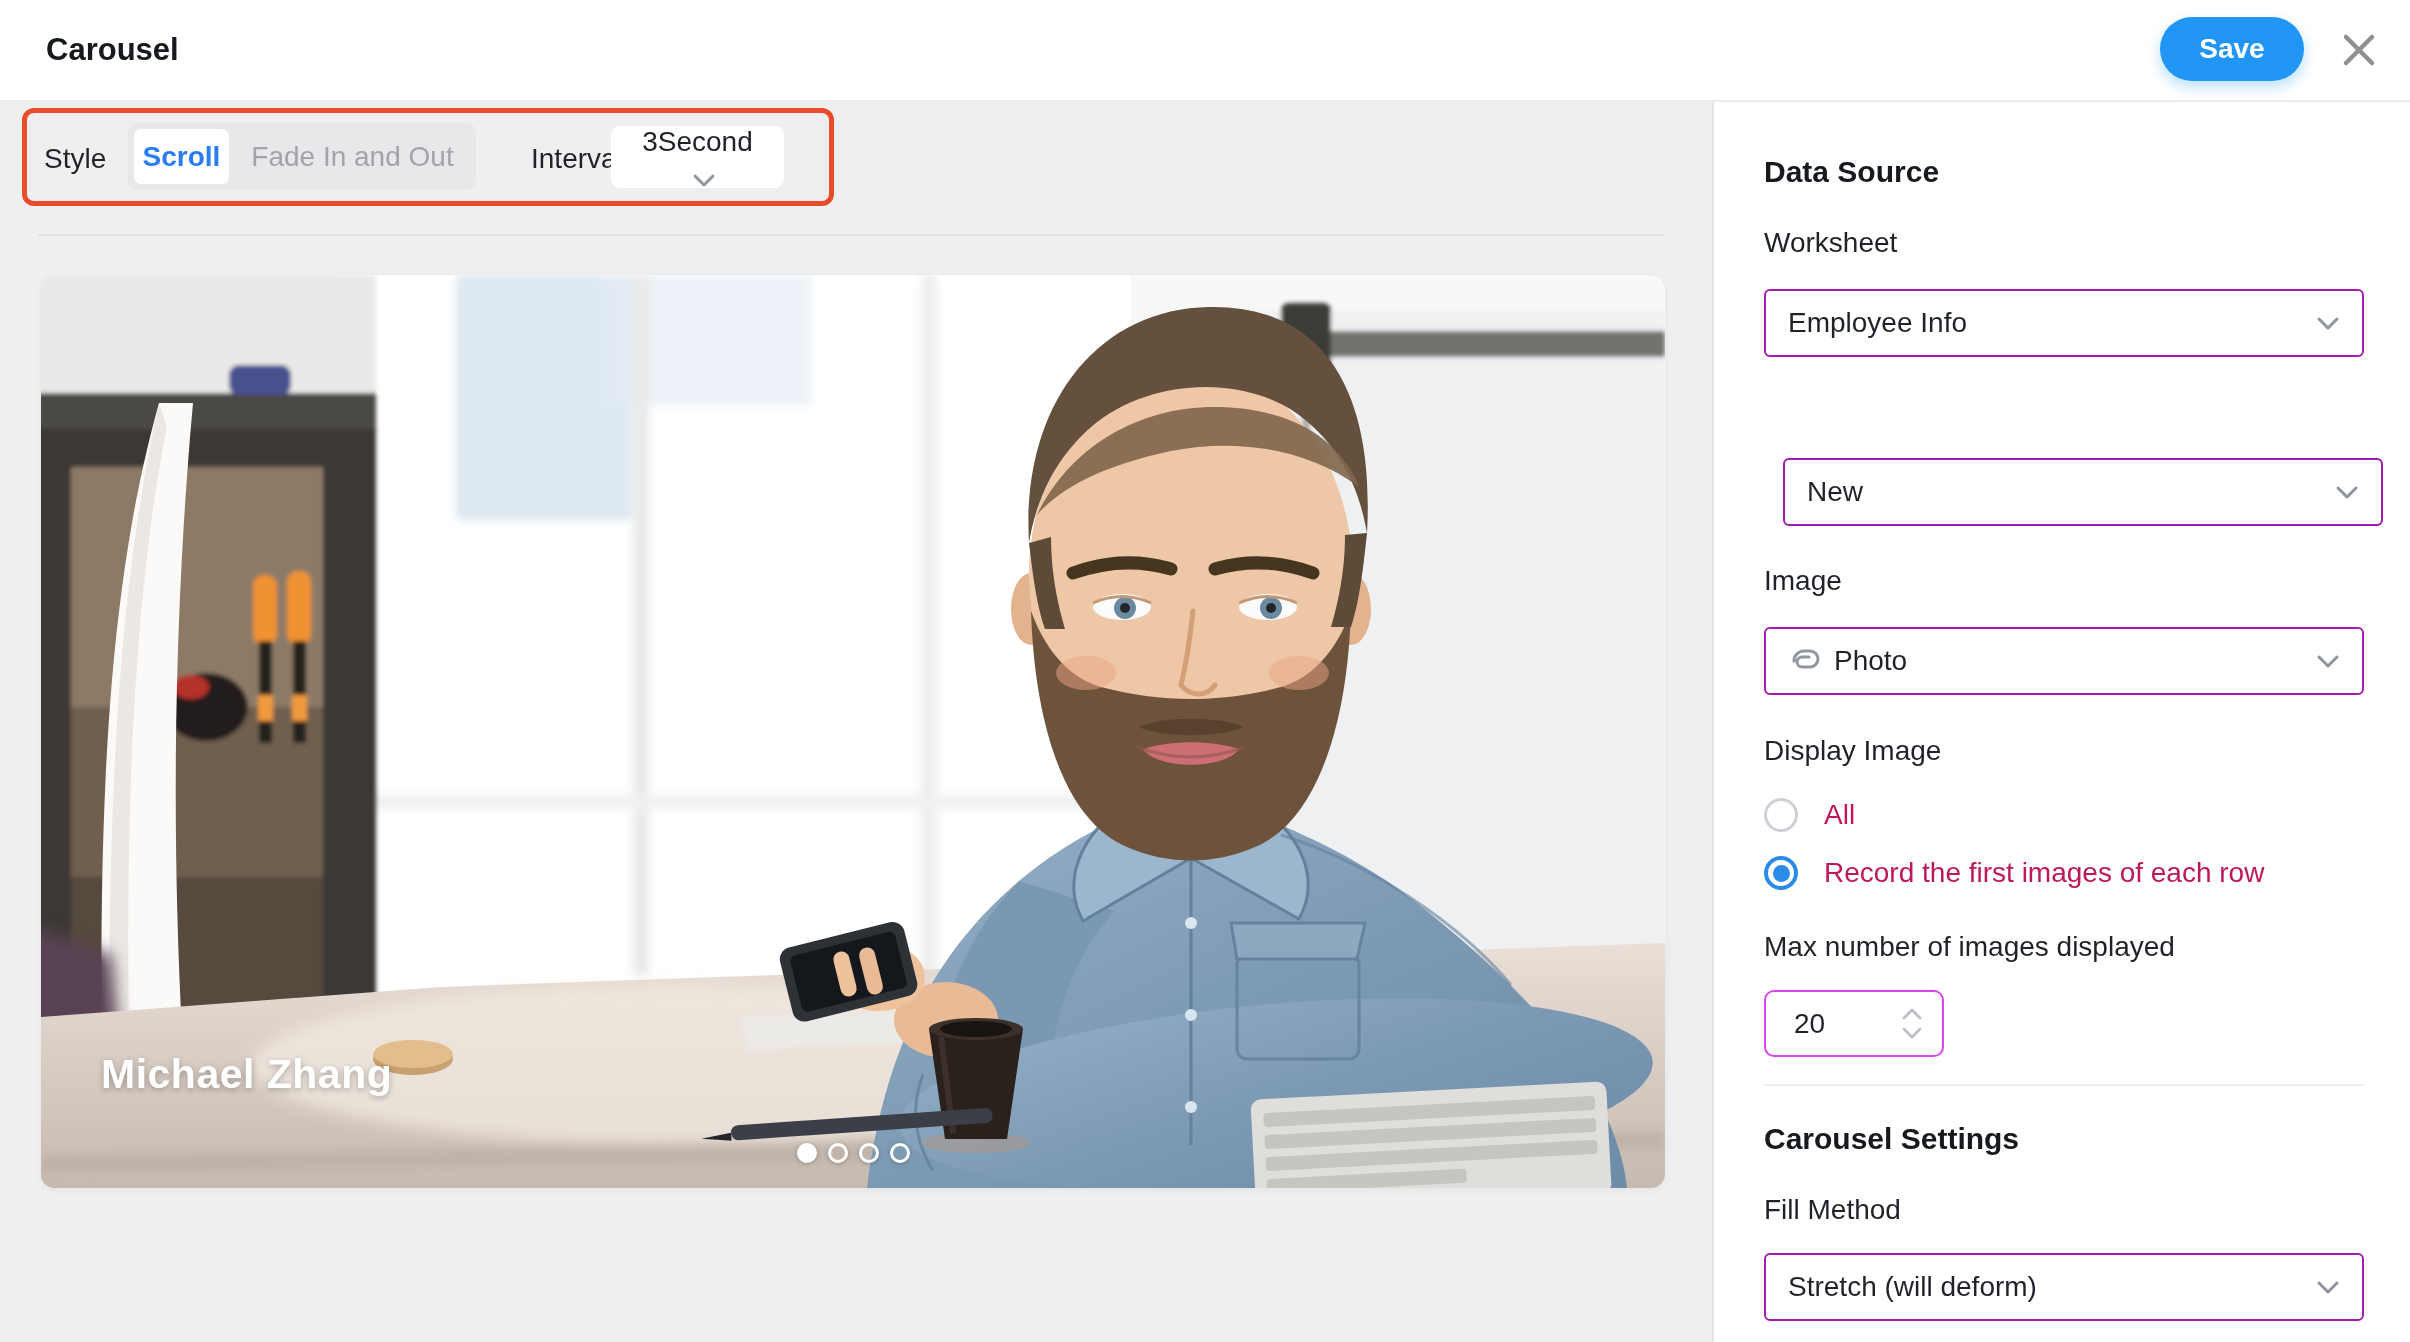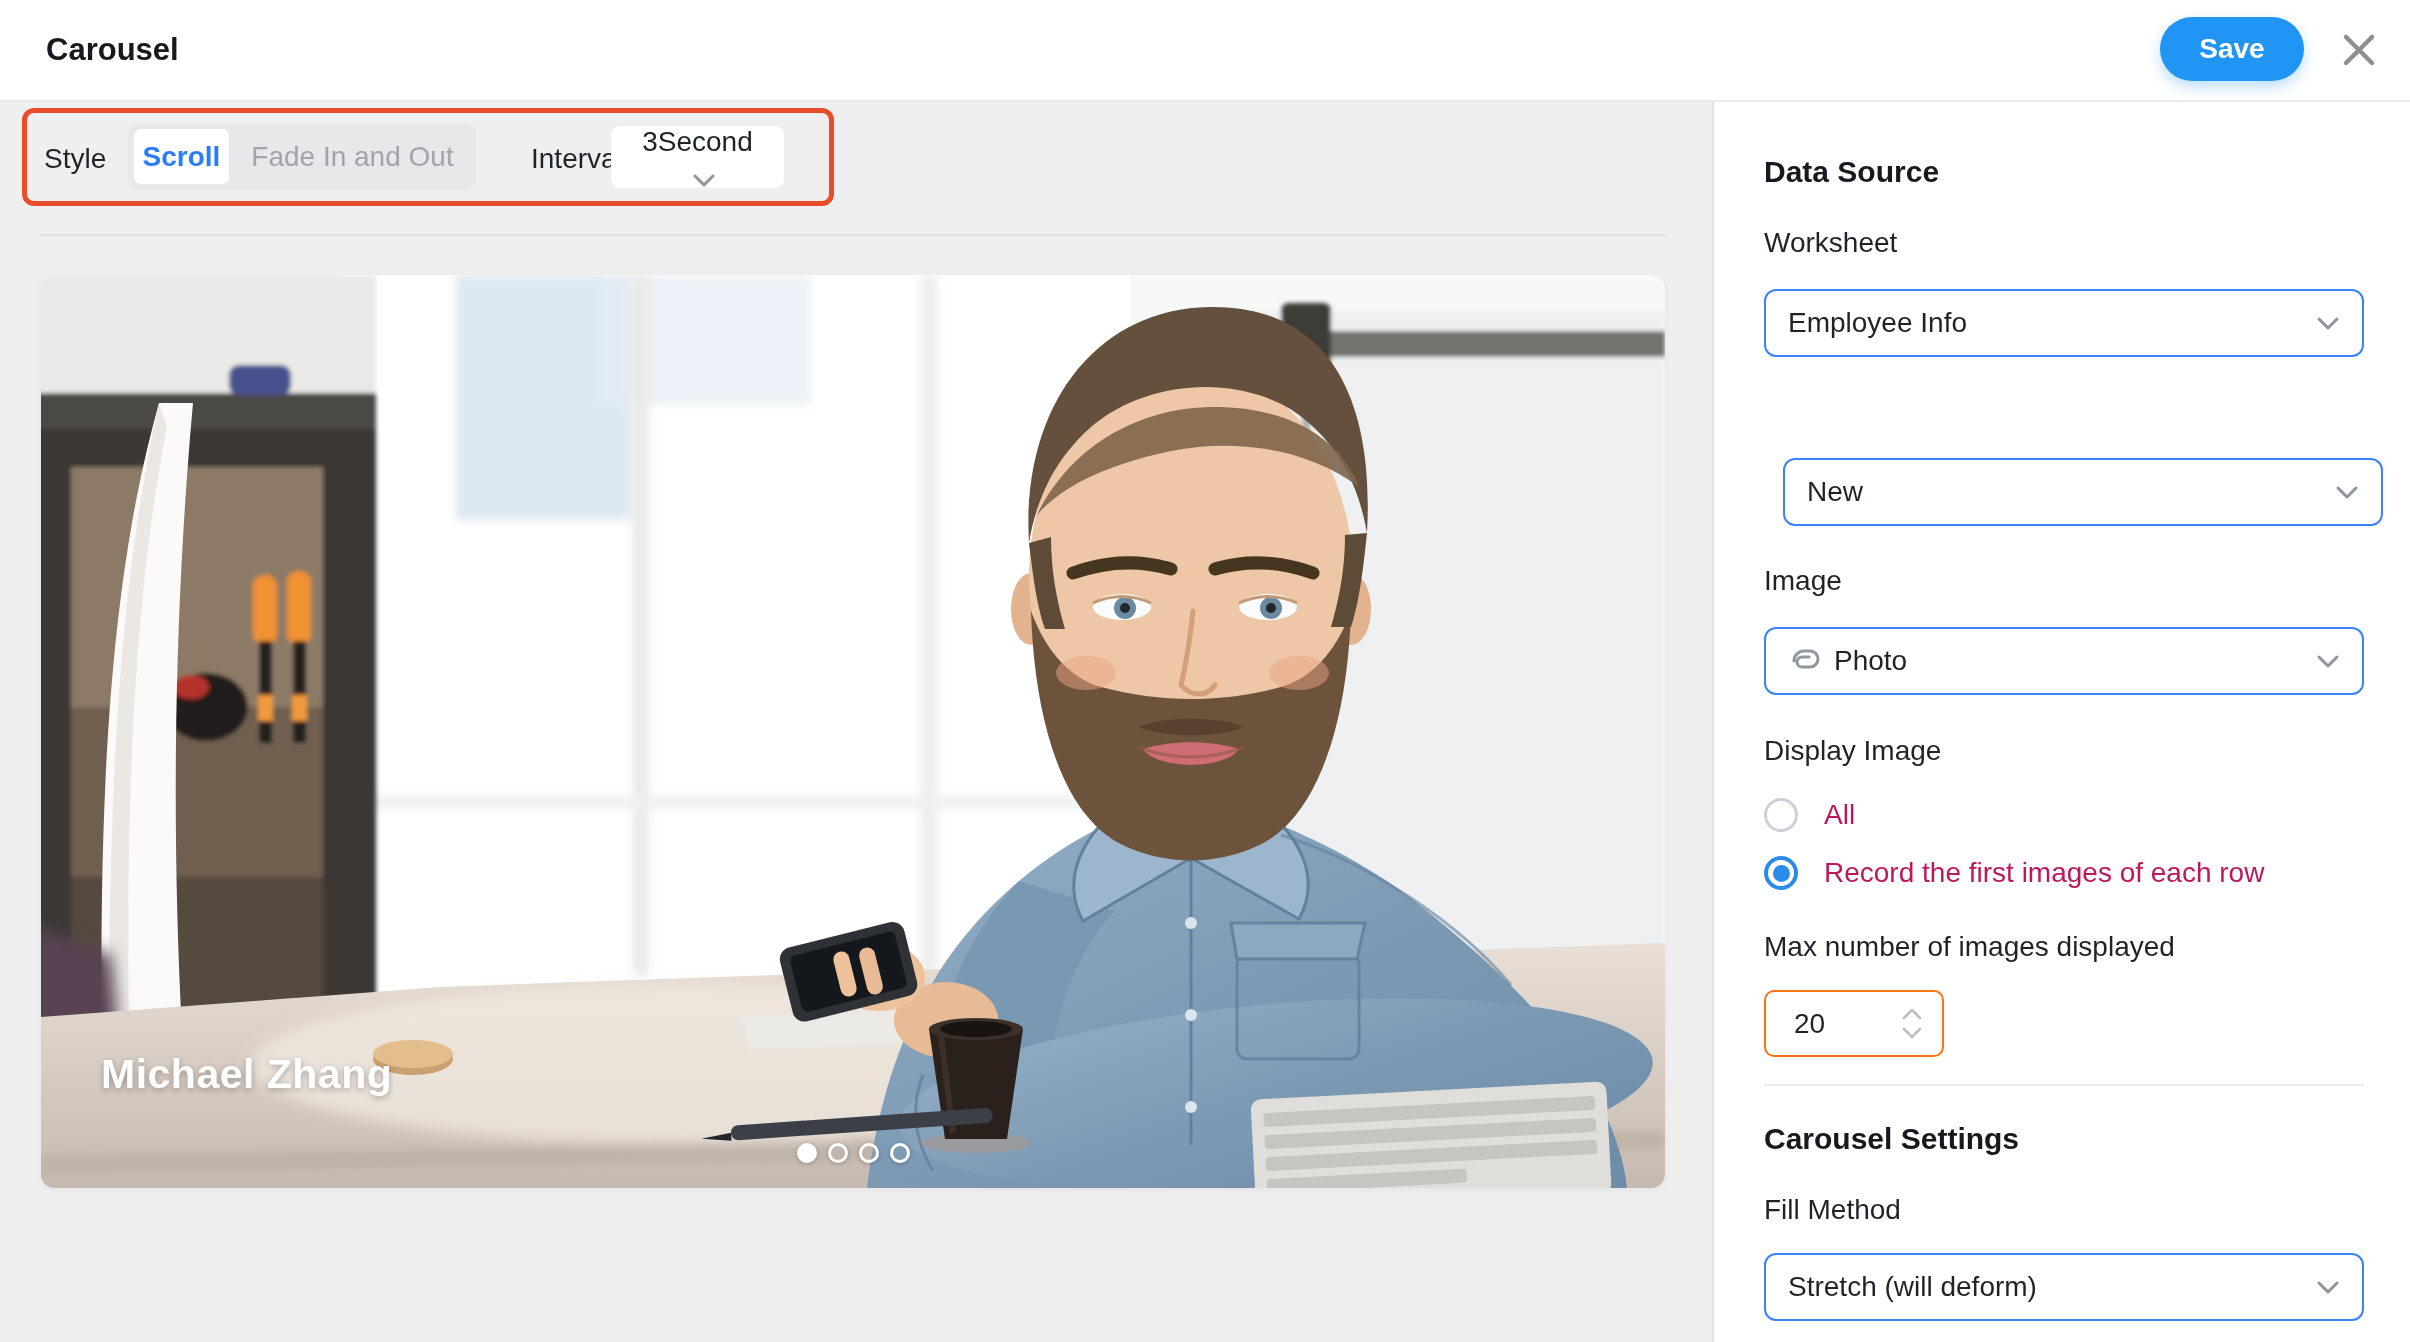--- a/index.html
+++ b/index.html
@@ -22,21 +22,21 @@
                     border:5px solid #e84c2b; border-radius:12px; pointer-events:none; z-index:5; }
   .lbl { font-size:28px; color:#1f2329; }
   .style-lbl { position:absolute; left:44px; top:41px; }
   .seg { position:absolute; left:128px; top:21px; width:348px; height:67px; background:#e8e8ea;
          border-radius:9px; display:flex; align-items:center; }
   .seg-on { margin-left:6px; width:95px; height:55px; background:#fff; border-radius:7px;
             display:flex; align-items:center; justify-content:center;
             font-size:28px; font-weight:bold; color:#2b7cf7; cursor:pointer; }
   .seg-off { flex:1; text-align:center; font-size:28px; color:#a2a4a8; cursor:pointer; }
   .interval-lbl { position:absolute; left:531px; top:41px; }
-  .dropdown { background:#fff; border:2px solid #3b82f6; border-radius:12px; display:flex;
+  .dropdown { background:#fff; border:2px solid #a21caf; border-radius:6px; display:flex;
               align-items:center; padding:0 22px; cursor:pointer; }
   .interval-dd { position:absolute; left:611px; top:24px; width:173px; height:62px; border:none;
                  border-radius:9px;flex-direction:column; }
   .dd-text { font-size:28px; color:#1f2329; flex:1; white-space:nowrap; }
   .chev { flex:none; margin-left:12px; }
   .toolbar-divider { position:absolute; left:38px; top:132px; width:1627px; height:2px; background:#e2e2e4; }
 
   
   .card { position:absolute; left:41px; top:173px; width:1624px; height:913px; border-radius:14px;
           overflow:hidden; background:#ddd; box-shadow:0 2px 8px rgba(0,0,0,.05); }
@@ -54,21 +54,21 @@
   .p-item { position:absolute; left:50px; width:600px; }
   .heading { font-size:30px; font-weight:bold; color:#16191d; }
   .field-lbl { font-size:28px; color:#1f2329; }
   .p-dd { height:68px; }
   .radio-row { display:flex; align-items:center; cursor:pointer; }
   .radio { width:34px; height:34px; border-radius:50%; flex:none; background:#fff; }
   .radio.off { border:3px solid #cdd0d6; }
   .radio.on { border:4px solid #2a8ce8; display:flex; align-items:center; justify-content:center; }
   .radio.on::after { content:""; width:17px; height:17px; border-radius:50%; background:#2a8ce8; }
   .radio-lbl { margin-left:26px; font-size:28px; color:#be185d; }
-  .num-input { width:180px; height:67px; background:#fff; border:2px solid #f97316; border-radius:10px;
+  .num-input { width:180px; height:67px; background:#fff; border:2px solid #d946ef; border-radius:10px;
                display:flex; align-items:center; padding:0 20px 0 28px; }
   .num-val { flex:1; font-size:28px; color:#1f2329; }
   .stepper { display:flex; flex-direction:column; gap:7px; cursor:pointer; }
   .panel-divider { height:2px; background:#ececee; }
 </style>
 </head>
 <body>
 
 <div class="header">
   <div class="title">Carousel</div>

